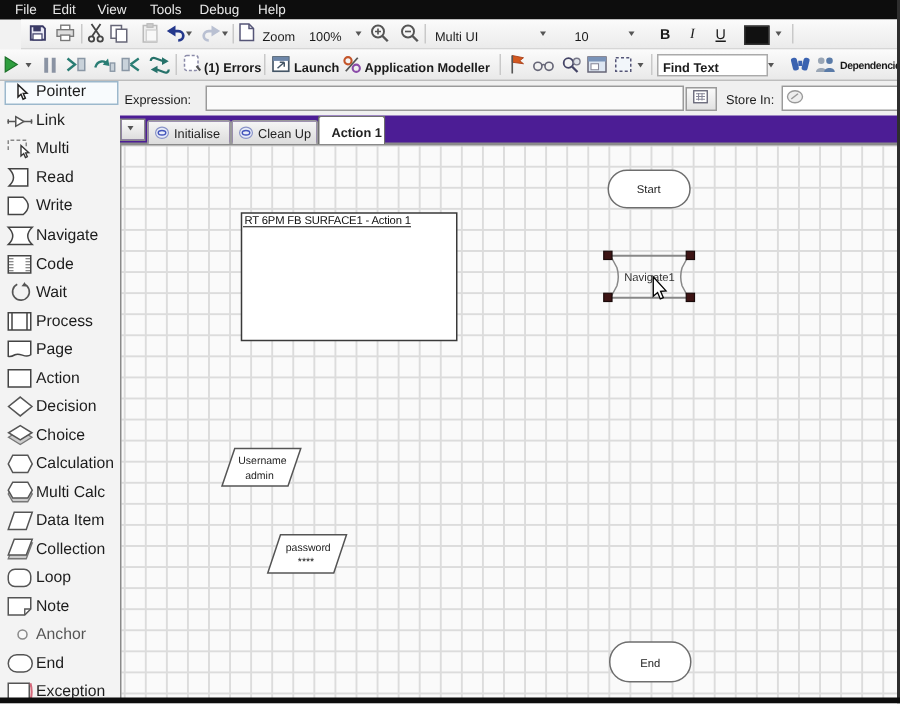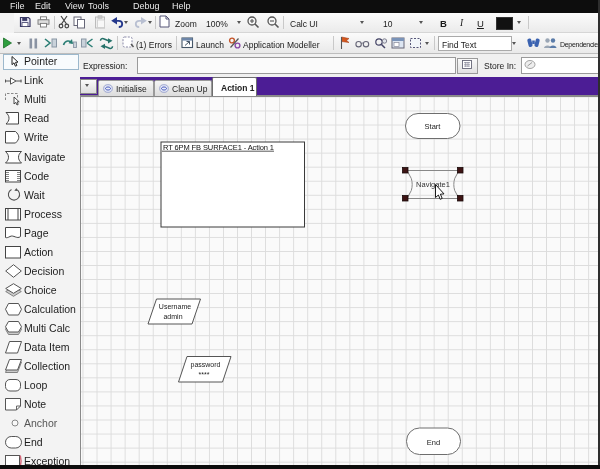--- a/index.html
+++ b/index.html
@@ -1,20 +1,20 @@
 <!DOCTYPE html>
 <html><head>
 <meta charset="utf-8">
 <style>
 html,body{margin:0;padding:0;}
 body{width:600px;height:469px;font-family:"Liberation Sans",sans-serif;overflow:hidden;position:relative;background:#f2f2f2;}
 #menubar{position:absolute;left:0;top:0;width:600px;height:13px;background:#0d0d0d;color:#e9e9e9;font-size:9px;}
 .mi{position:absolute;top:1px;}
 #tb1{position:absolute;left:14px;top:13px;width:600px;height:19px;background:linear-gradient(#fbfbfb,#ebebeb);border-bottom:1px solid #d6d6d6;}
-#tb2{position:absolute;left:0;top:33px;width:600px;height:20px;background:linear-gradient(#fbfbfb,#e9e9e9);border-bottom:1px solid #bdbdbd;}
+#tb2{position:absolute;left:0;top:33px;width:600px;height:20px;background:linear-gradient(#fbfbfb,#e9e9e9);border-bottom:1px solid #bdbdbd;font-weight:bold;}
 #palette{position:absolute;left:0;top:54px;width:80px;height:411px;background:#f3f3f3;}
 .pitem{position:absolute;left:2px;height:19px;font-size:10.5px;color:#1c1c1c;}
 .pic{position:absolute;left:3px;top:3px;}
 .plabel{position:absolute;left:22px;top:3px;white-space:nowrap;}
 #ptr-sel{position:absolute;left:1px;top:2px;width:74px;height:14px;border:1px solid #9cb8cc;background:#f8fbfd;}
 #exprbar{position:absolute;left:80px;top:54px;width:520px;height:23px;background:#f0f0f0;font-size:8.5px;color:#1a1a1a;}
 #tabrow{position:absolute;left:80px;top:77px;width:520px;height:19px;background:#4c1d95;}
 #tabrow .bline{position:absolute;left:0;top:18px;width:520px;height:1px;background:#8a8a8a;}
 .tab{position:absolute;top:3px;height:15px;background:linear-gradient(#f5f5f5,#dcdcdc);border:1px solid #9a9a9a;border-bottom:none;border-radius:2px 2px 0 0;font-size:8.5px;color:#222;}
 #tab3{background:#fff;border-color:#6e6e6e;top:0px;height:18px;z-index:3;font-weight:bold;}
@@ -28,21 +28,21 @@
 .tbt{position:absolute;font-size:8.5px;color:#1a1a1a;white-space:nowrap;}
 .dd{position:absolute;width:0;height:0;border-left:2.5px solid transparent;border-right:2.5px solid transparent;border-top:3.5px solid #555;}
 svg{position:absolute;overflow:visible;}
 </style>
 </head>
 <body>
 <div id="menubar">
   <span class="mi" style="left:10px;">File</span>
   <span class="mi" style="left:35px;">Edit</span>
   <span class="mi" style="left:65px;text-align:center;">View</span>
-  <span class="mi" style="left:88px;">Tools</span>
+  <span class="mi" style="left:100px;">Tools</span>
   <span class="mi" style="left:133px;">Debug</span>
   <span class="mi" style="left:172px;">Help</span>
 </div>
 
 <div id="tb1">
   <svg style="left:5px;top:3px;" width="12" height="12" viewBox="0 0 12 12">
       <path d="M1.5 1.5 h8 l1.5 1.5 v7.5 h-9.5z" fill="#e8e8f4" stroke="#3b3b66" stroke-width="1.2"></path>
       <rect x="3.2" y="1.5" width="5" height="3.4" fill="#3b3b66"></rect>
       <rect x="3" y="6.6" width="6" height="4" fill="#fff" stroke="#3b3b66" stroke-width="0.8"></rect>
     </svg>
@@ -88,21 +88,21 @@
       <circle cx="6" cy="6" r="4" fill="#f6f6f6" stroke="#555" stroke-width="1.3"></circle>
       <path d="M9 9 L12.5 12.5" stroke="#555" stroke-width="1.6"></path>
       <path d="M4 6 h4 M6 4 v4" stroke="#555" stroke-width="1.1"></path>
     </svg>
   <svg style="left:252px;top:2px;" width="14" height="14" viewBox="0 0 14 14">
       <circle cx="6" cy="6" r="4" fill="#f6f6f6" stroke="#555" stroke-width="1.3"></circle>
       <path d="M9 9 L12.5 12.5" stroke="#555" stroke-width="1.6"></path>
       <path d="M4 6 h4" stroke="#555" stroke-width="1.1"></path>
     </svg>
   <div class="sep1" style="left:269px;"></div>
-  <div class="tbt" style="left:276px;top:6px;">Calc UI</div>
+  <div class="tbt" style="left:276px;top:6px;">Multi UI</div>
   <div class="dd" style="left:346px;top:8px;"></div>
   <div class="tbt" style="left:369px;top:6px;">10</div>
   <div class="dd" style="left:405px;top:8px;"></div>
   <div class="tbt" style="left:426px;top:5px;font-weight:bold;font-size:9.5px;">B</div>
   <div class="tbt" style="left:446px;top:5px;font-style:italic;font-size:9.5px;font-family:'Liberation Serif',serif;">I</div>
   <div class="tbt" style="left:463px;top:5px;text-decoration:underline;font-size:9.5px;">U</div>
   <div style="position:absolute;left:482px;top:4px;width:15px;height:11px;background:#111;border:1px solid #333;"></div>
   <div class="dd" style="left:503px;top:8px;"></div>
   <div class="sep1" style="left:514px;"></div>
 </div>

